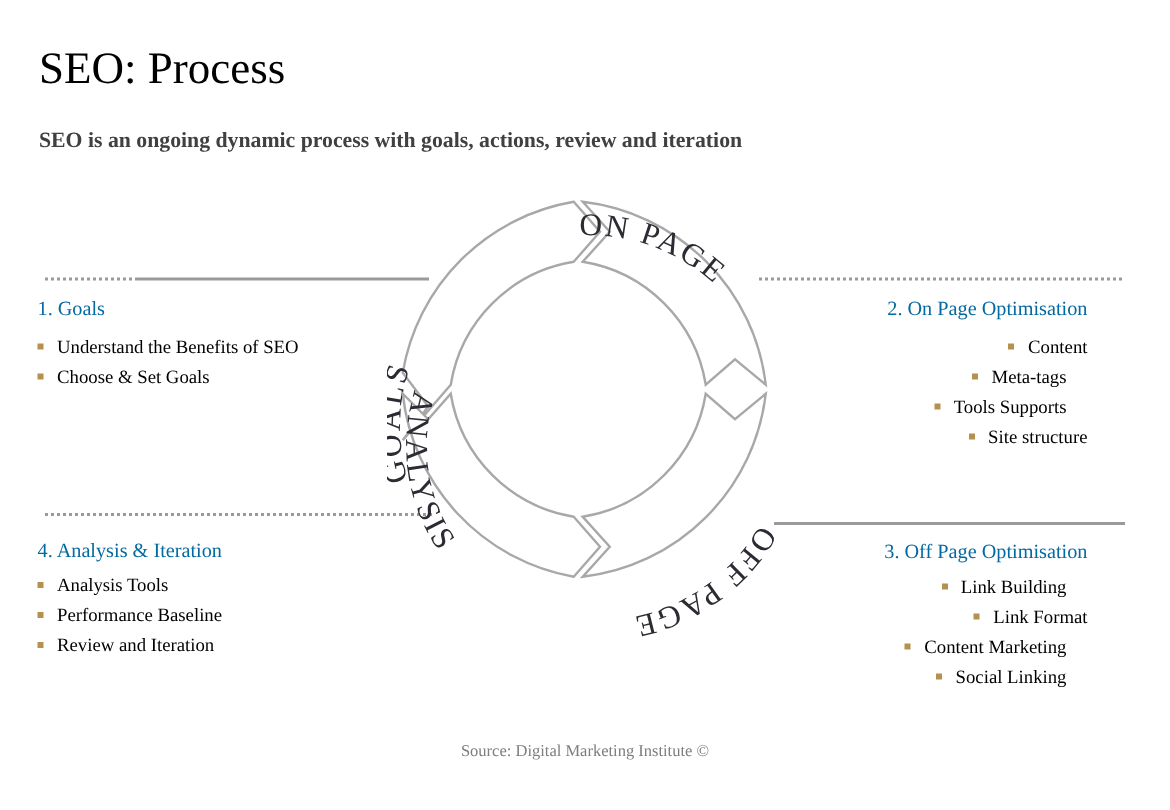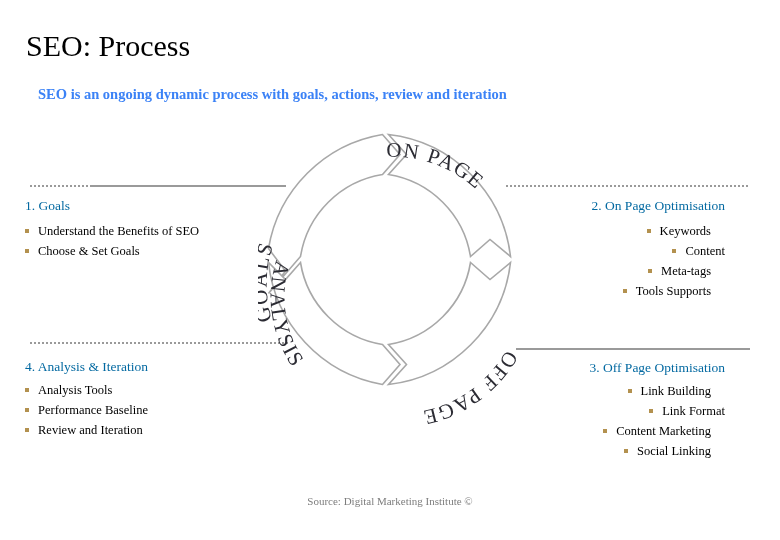--- a/index.html
+++ b/index.html
@@ -14,24 +14,24 @@
   .slide{position:absolute;left:0;top:0;width:780px;height:428px;}
 
   
   .page-title{
     position:absolute;left:26px;top:28px;
     font-size:30px;line-height:36px;
     font-family:"Liberation Serif","DejaVu Serif",serif;
     color:#000;white-space:nowrap;
   }
   .page-subtitle{
-    position:absolute;left:38px;top:84px;
+    position:absolute;left:26px;top:84px;
     font-size:14.5px;line-height:20px;
     font-weight:bold;
-    color:#3b82f6;white-space:nowrap;
+    color:#404040;white-space:nowrap;
   }
 
   
   .divider{position:absolute;height:2px;}
   .div-dotted{
     background-image:linear-gradient(to right,#9a9a9a 0,#9a9a9a 2px,transparent 2px,transparent 4px);
     background-size:4px 2px;background-repeat:repeat-x;
   }
   .div-solid{background:#9a9a9a;}
 
@@ -126,24 +126,24 @@
     <div class="quad-heading">1. Goals</div>
     <ul class="bullet-list">
       <li><span class="bullet-sq"></span><span>Understand the Benefits of SEO</span></li>
       <li><span class="bullet-sq"></span><span>Choose &amp; Set Goals</span></li>
     </ul>
   </div>
 
   <div class="quad quad-right" id="quad-on-page">
     <div class="quad-heading">2. On Page Optimisation</div>
     <ul class="bullet-list">
-      <li class="ind-1"><span class="bullet-sq"></span><span>Keywords</span></li>
       <li class="ind-0"><span class="bullet-sq"></span><span>Content</span></li>
       <li class="ind-1"><span class="bullet-sq"></span><span>Meta-tags</span></li>
       <li class="ind-1"><span class="bullet-sq"></span><span>Tools Supports</span></li>
+      <li class="ind-0"><span class="bullet-sq"></span><span>Site structure</span></li>
     </ul>
   </div>
 
   <div class="quad quad-left" id="quad-analysis">
     <div class="quad-heading">4. Analysis &amp; Iteration</div>
     <ul class="bullet-list">
       <li><span class="bullet-sq"></span><span>Analysis Tools</span></li>
       <li><span class="bullet-sq"></span><span>Performance Baseline</span></li>
       <li><span class="bullet-sq"></span><span>Review and Iteration</span></li>
     </ul>

